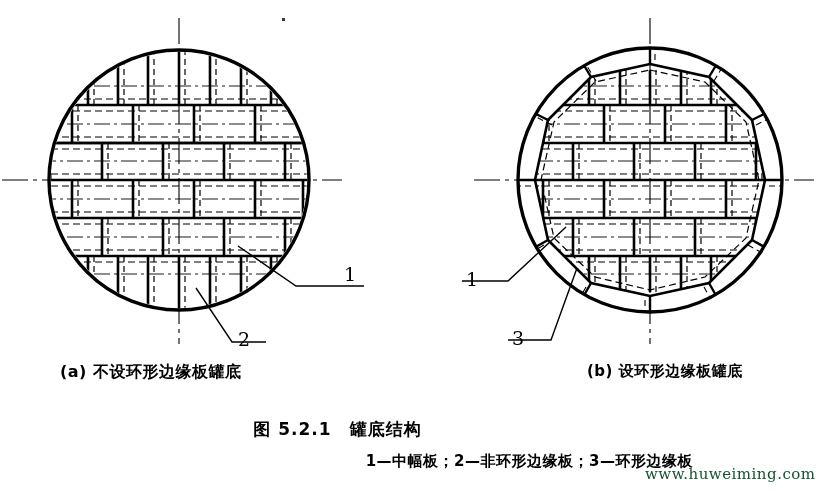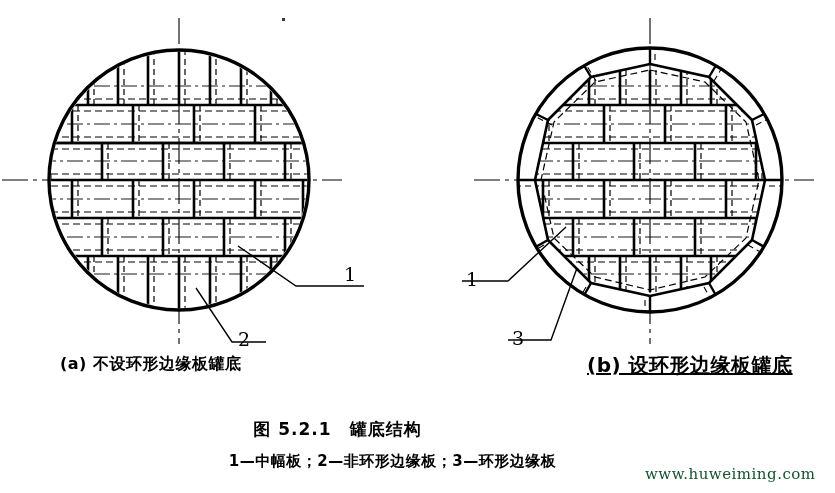--- a/index.html
+++ b/index.html
@@ -11,24 +11,24 @@
   }
   #figure-root{position:absolute;left:0;top:0;width:835px;height:493px;}
   svg{display:block;}
   .cap{
     position:absolute;
     font-family:"DejaVu Sans","Liberation Sans",sans-serif;
     font-weight:bold;
     color:#000;
     white-space:nowrap;
   }
-  #subcap-a{left:60px;top:354px;font-size:16px;letter-spacing:0.5px;}
-  #subcap-b{left:587px;top:352px;font-size:20px;letter-spacing:0.5px;text-decoration:underline;}
+  #subcap-a{left:60px;top:362px;font-size:16px;letter-spacing:0.5px;}
+  #subcap-b{left:587px;top:362px;font-size:15px;letter-spacing:0.5px;}
   #fig-title{left:0;top:418px;width:675px;text-align:center;font-size:17px;letter-spacing:1px;}
-  #fig-legend{left:0;top:452px;width:693px;text-align:center;font-size:15px;letter-spacing:0.5px;margin-left:46px;}
+  #fig-legend{left:0;top:452px;width:693px;text-align:right;font-size:15px;letter-spacing:0.5px;}
   #watermark{
     left:645px;top:465px;font-size:15px;color:#14532d;font-weight:normal;
     font-family:"DejaVu Serif","Liberation Serif",serif;letter-spacing:0.5px;
   }
   .lbl{font-family:"DejaVu Serif","Liberation Serif",serif;font-size:19px;fill:#000;}
   .speck{position:absolute;background:#3a3a3a;}
 </style>
 </head>
 <body>
 

